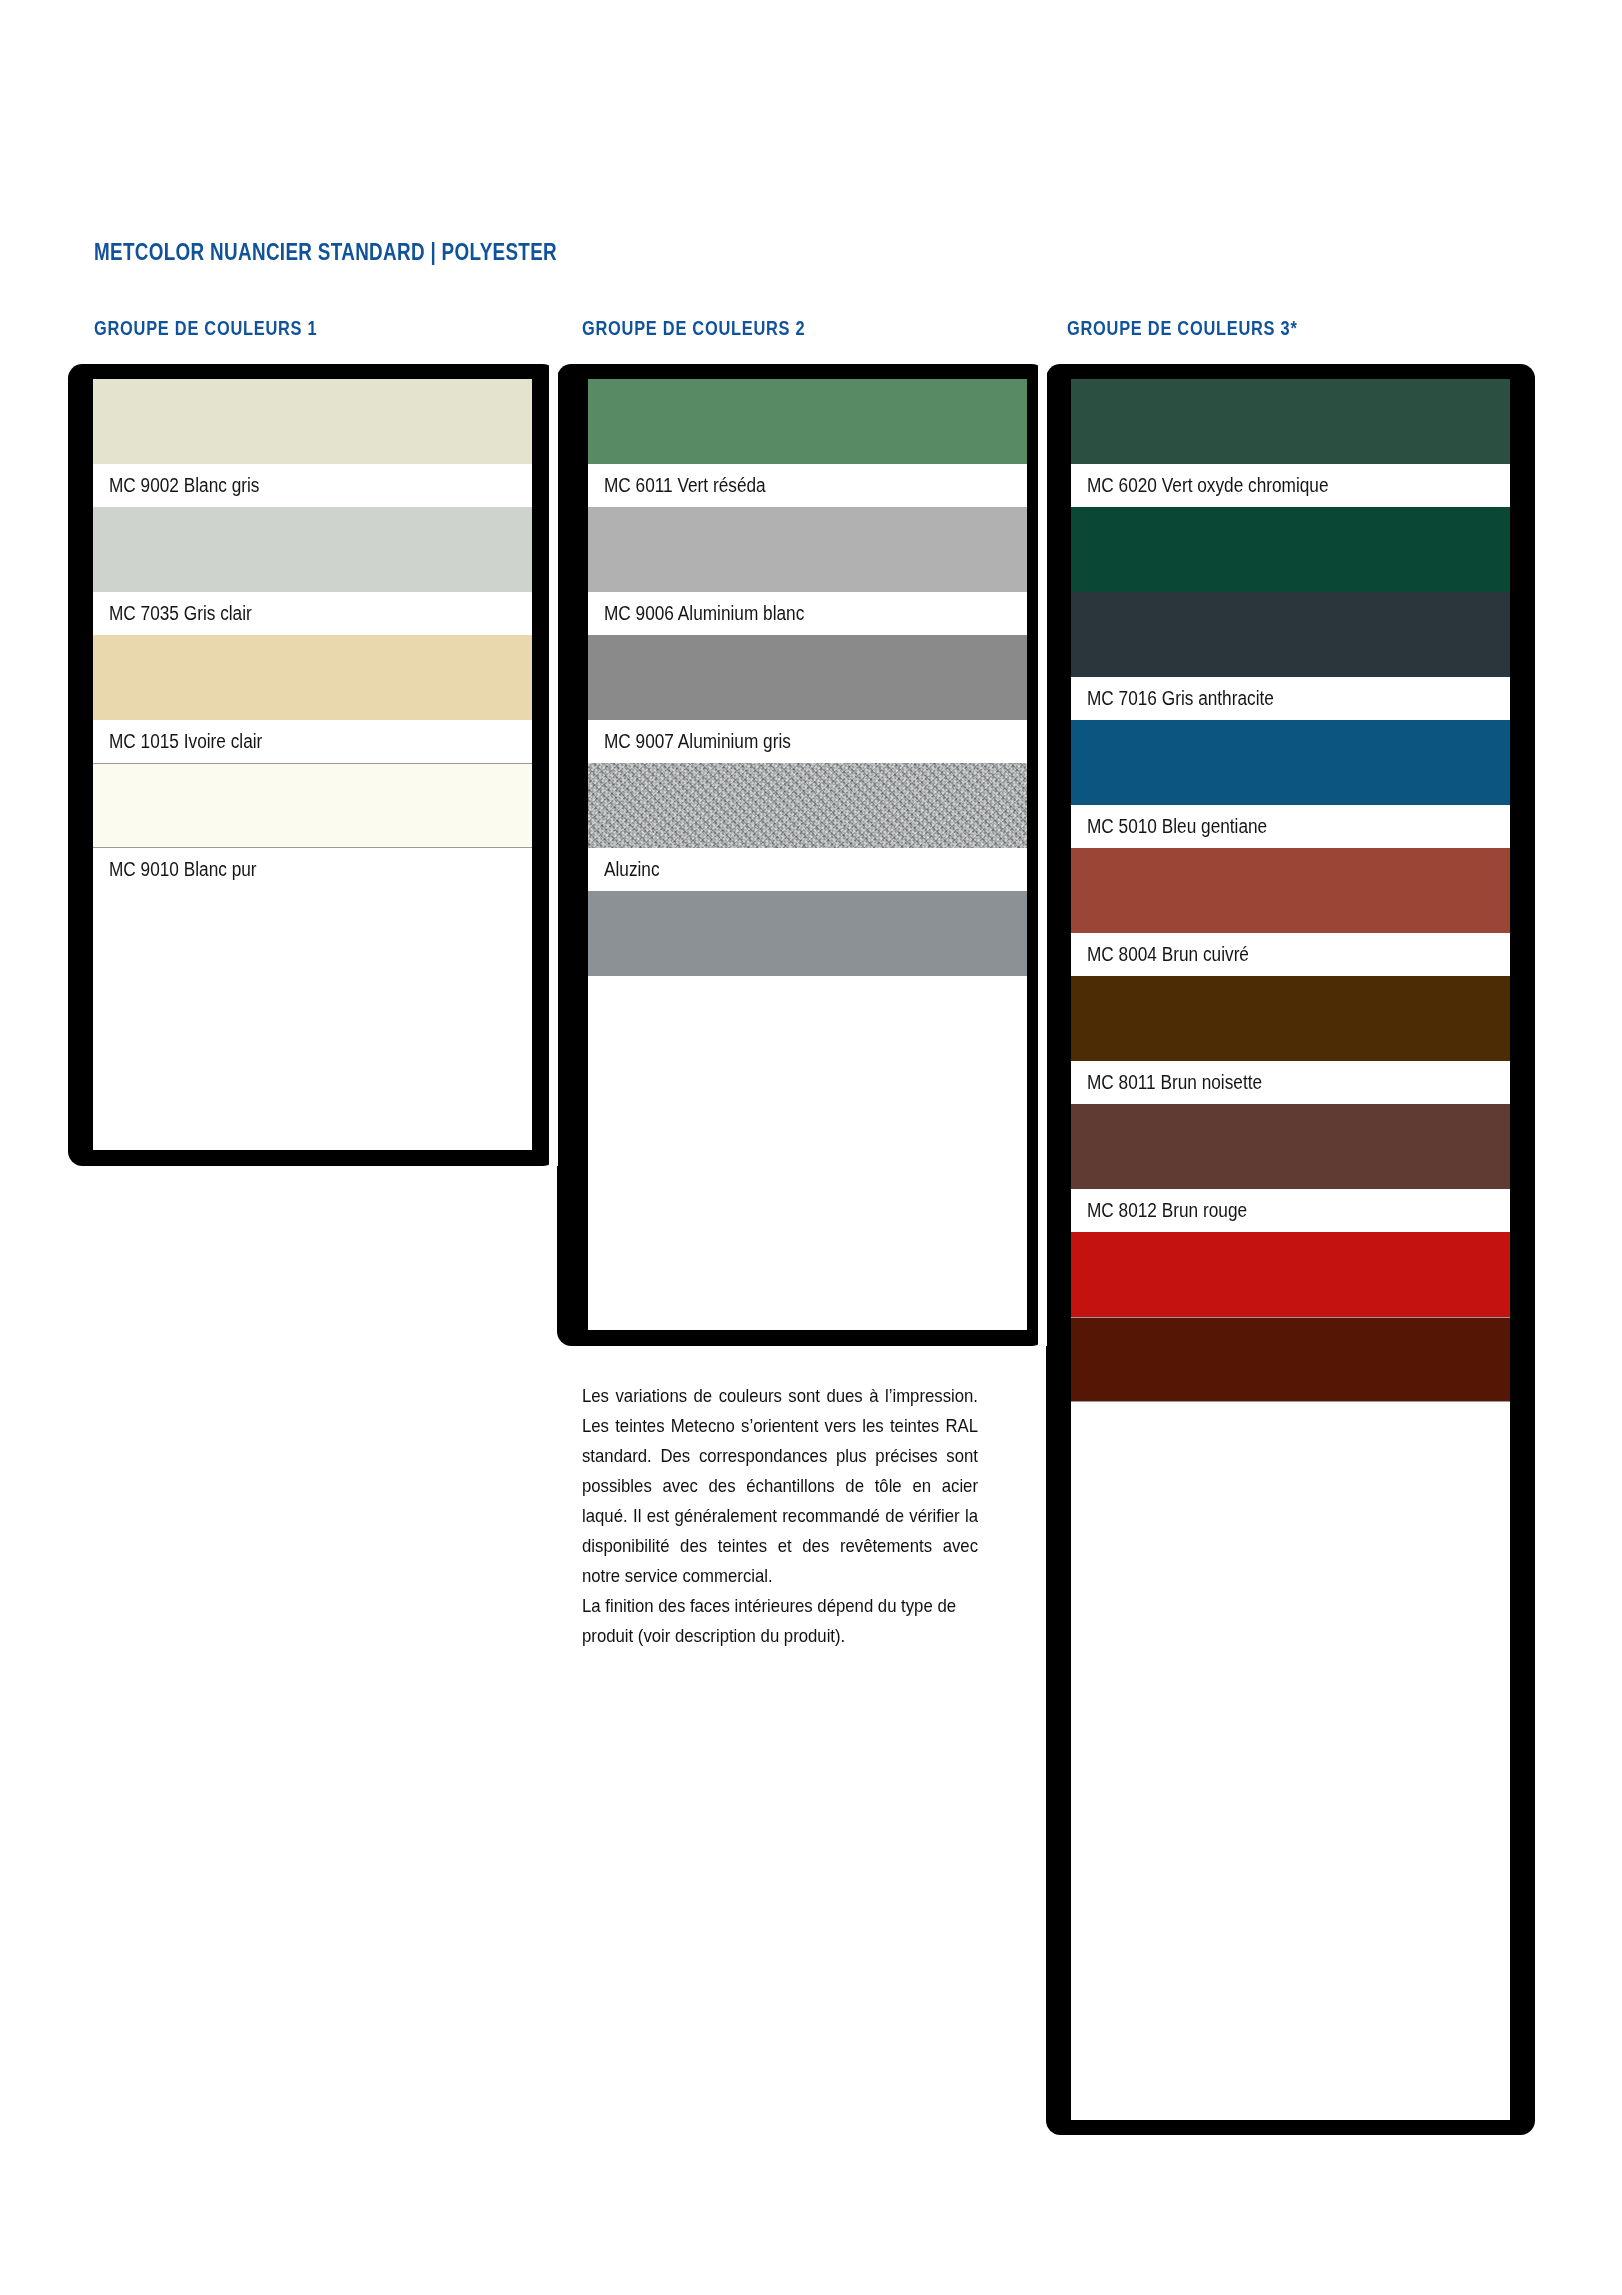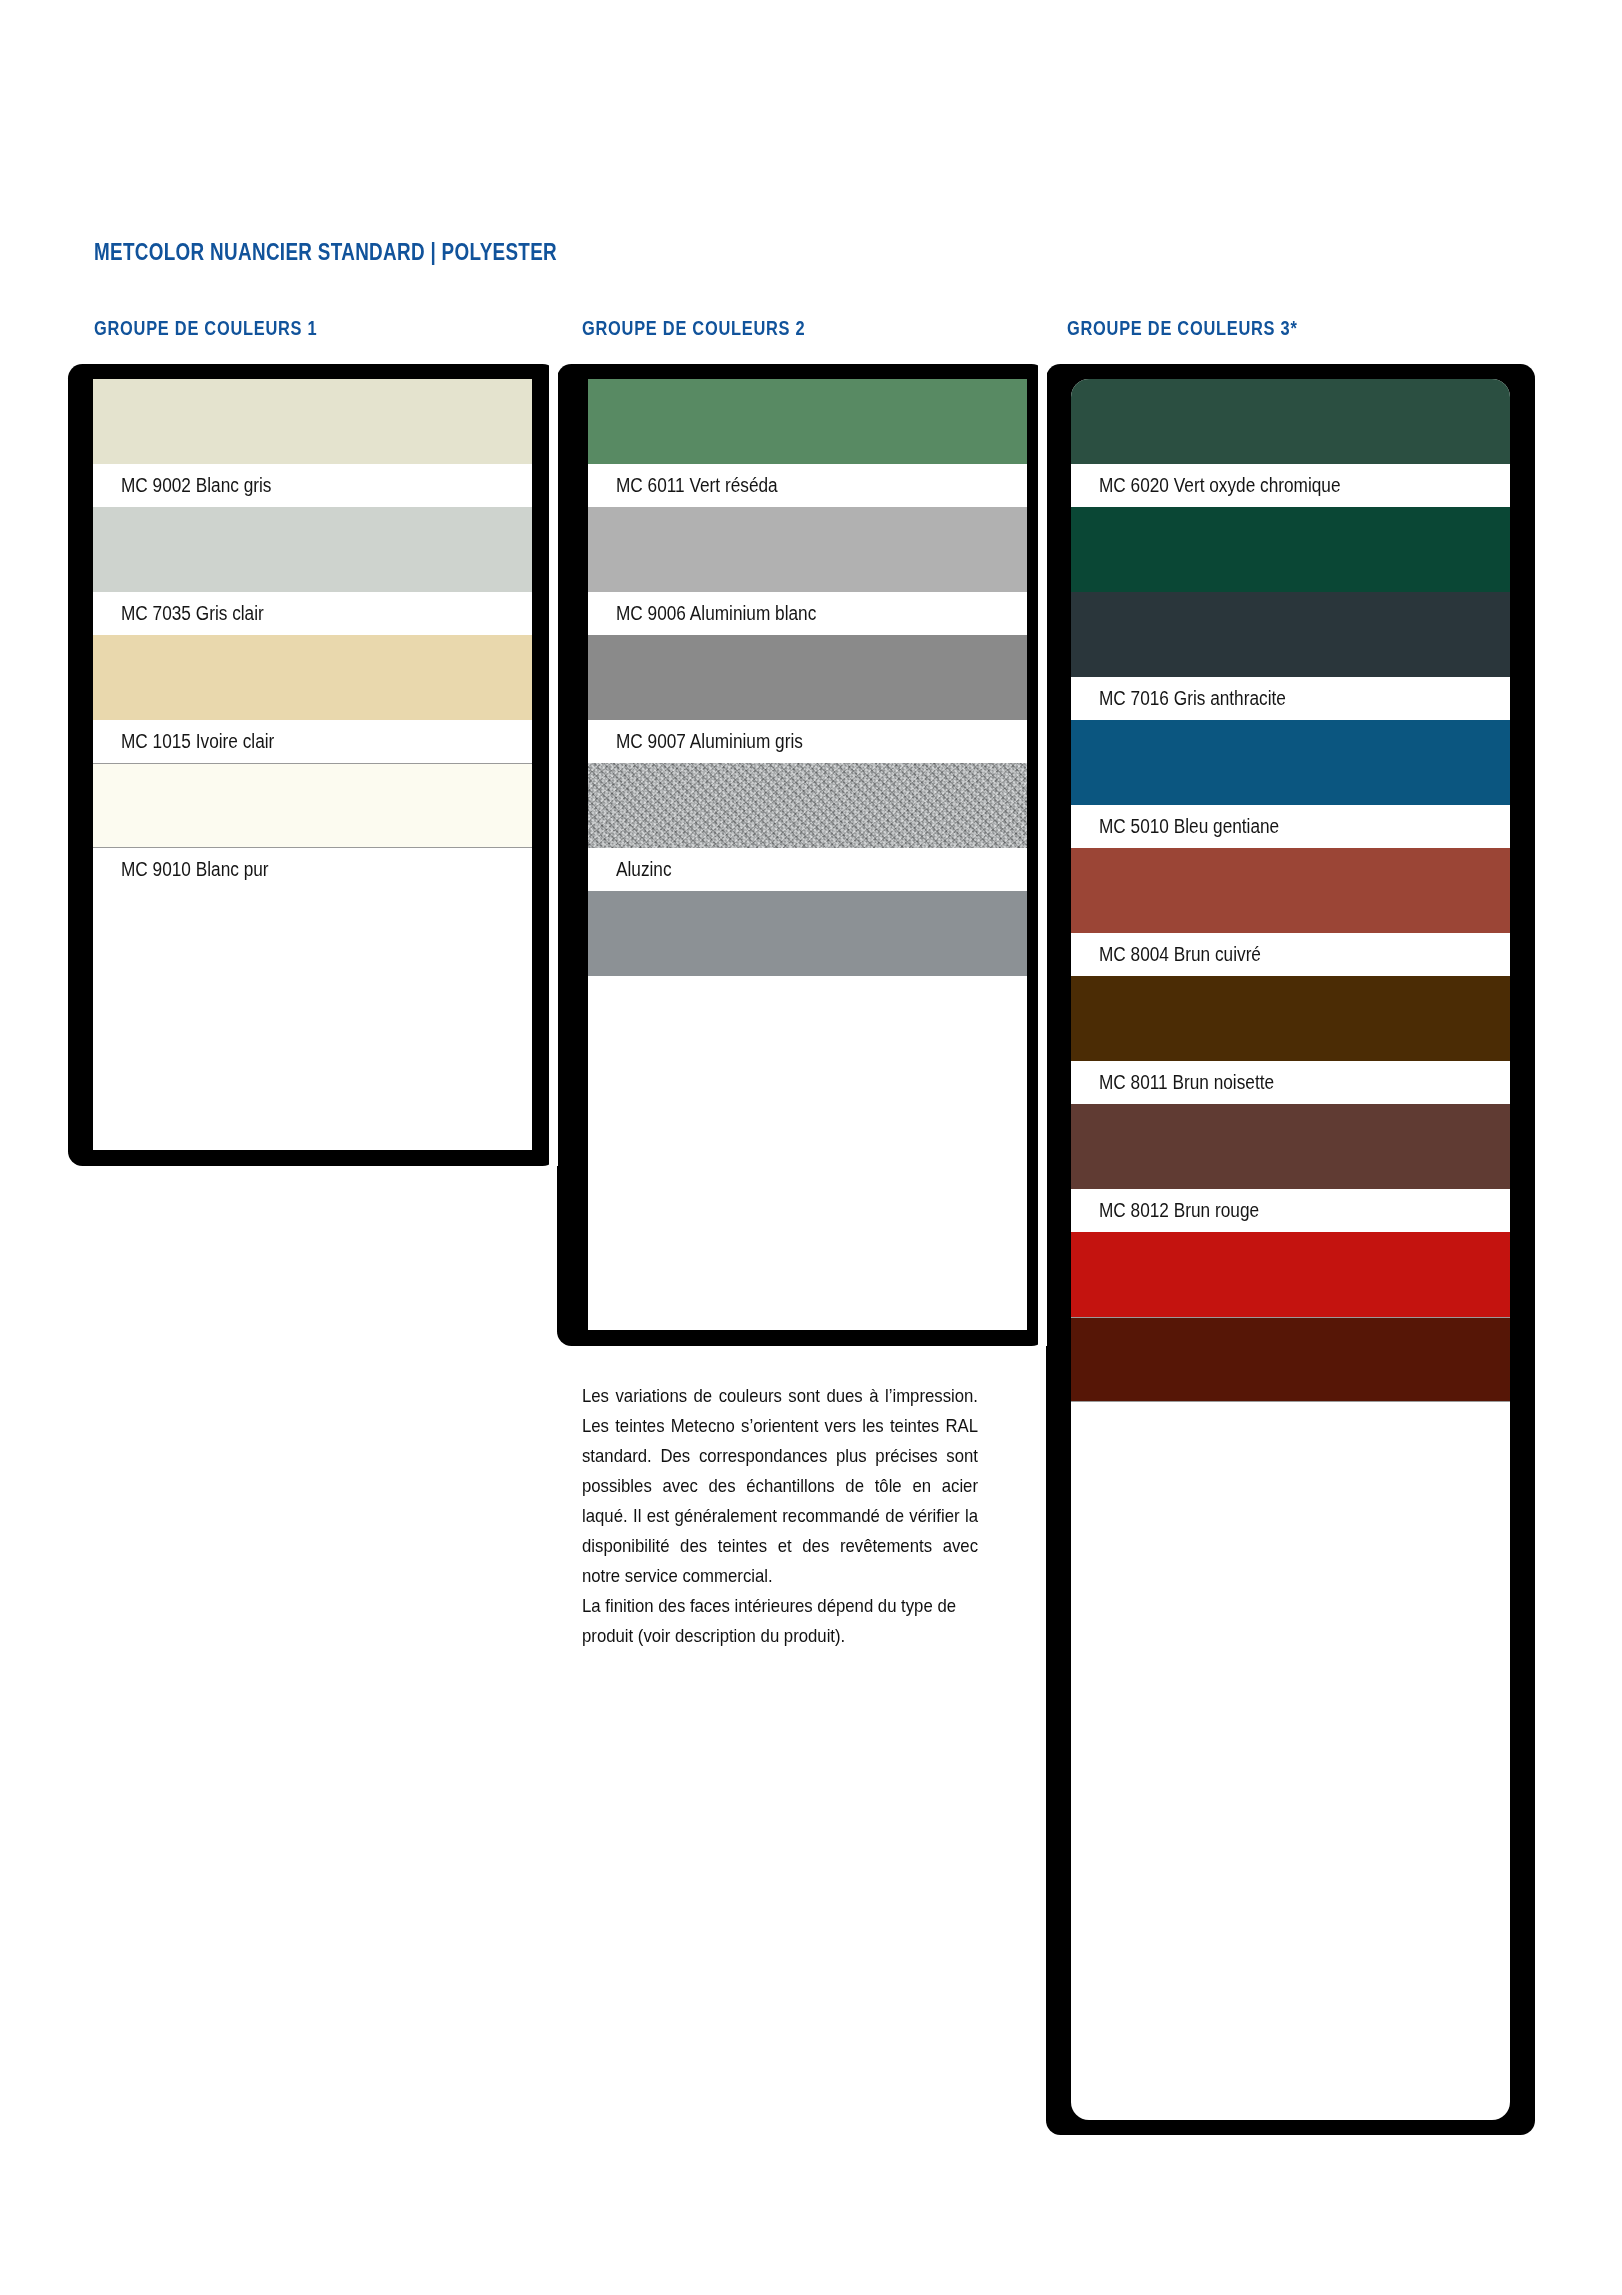--- a/index.html
+++ b/index.html
@@ -60,21 +60,21 @@
   }
 
   
   .column {
     position: absolute;
     background: #ffffff;
     overflow: hidden;
   }
   #col-1 { left: 93px;  top: 379px; width: 439px; height: 771px; }
   #col-2 { left: 588px;  top: 379px; width: 439px; height: 951px; }
-  #col-3 { left: 1071px; top: 379px; width: 439px; height: 1741px; border-radius: 18px; }
+  #col-3 { left: 1071px; top: 379px; width: 439px; height: 1741px; }
 
   .swatch {
     width: 100%;
     height: 85px;
     box-sizing: border-box;
     display: block;
   }
   .swatch.bordered {
     border-top: 1.3px solid #9a9a9a;
     border-bottom: 1.3px solid #9a9a9a;
@@ -87,21 +87,21 @@
       repeating-linear-gradient(94deg,  rgba(255,255,255,0.14) 0 2px, rgba(0,0,0,0.10) 2px 3.9px),
       repeating-linear-gradient(7deg,   rgba(0,0,0,0.09) 0 1.3px, rgba(255,255,255,0.13) 1.3px 3.3px);
   }
   .label-row {
     width: 100%;
     height: 43px;
     background: #ffffff;
     display: flex;
     align-items: center;
     box-sizing: border-box;
-    padding-left: 28px;
+    padding-left: 16px;
   }
   .label-row span {
     font-size: 19.6px;
     color: #151515;
     transform: scaleX(0.88);
     transform-origin: left center;
     white-space: nowrap;
   }
 
   

